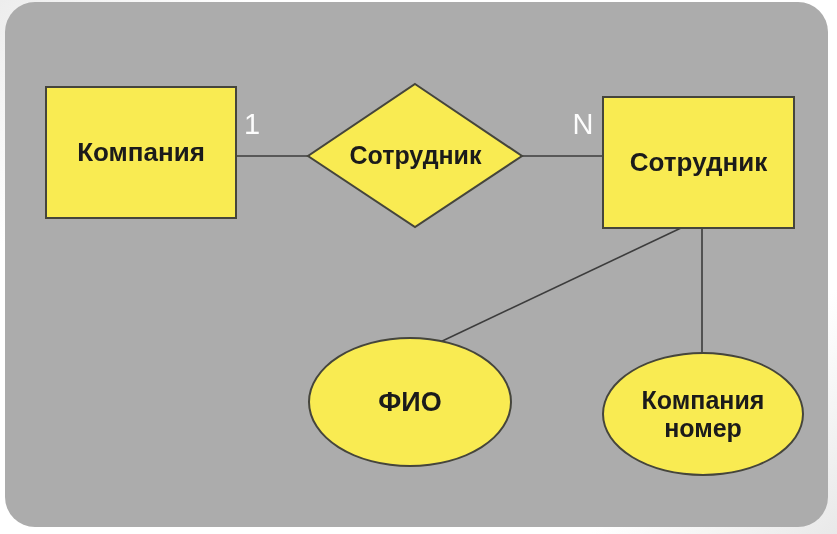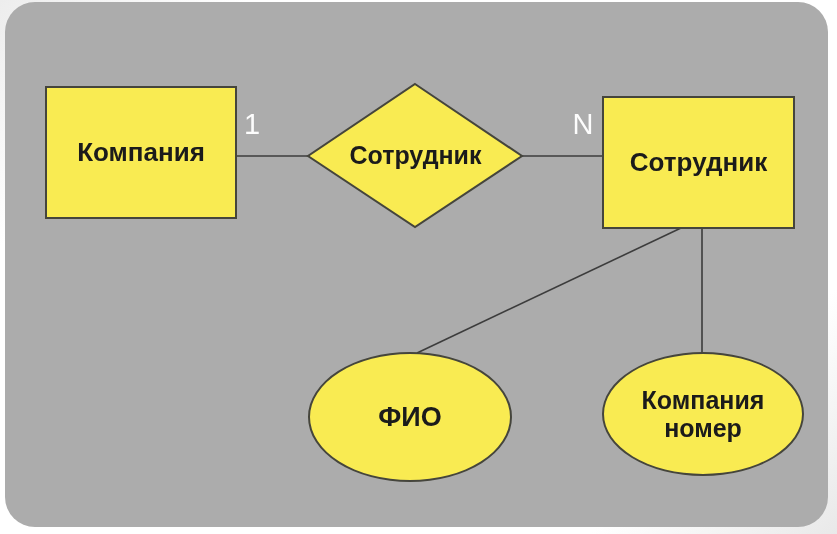--- a/index.html
+++ b/index.html
@@ -72,20 +72,20 @@
 
   <div class="shape entity" style="left:602px; top:96px; width:193px; height:133px;">
     <span>Сотрудник</span>
   </div>
 
   <div class="diamond-label" style="left:308px; top:84px; width:215px; height:143px;">Сотрудник</div>
 
   <div class="cardinality" style="left:238px; top:108px; width:28px;">1</div>
   <div class="cardinality" style="left:566px; top:108px; width:34px;">N</div>
 
-  <div class="shape attr-ellipse" style="left:308px; top:352px; width:204px; height:130px; font-size:27px;">
+  <div class="shape attr-ellipse" style="left:308px; top:337px; width:204px; height:130px; font-size:27px;">
     <span>ФИО</span>
   </div>
 
   <div class="shape attr-ellipse" style="left:602px; top:352px; width:202px; height:124px;">
     <span class="wrap-text">Компания номер</span>
   </div>
 </div>
 
 </body></html>

